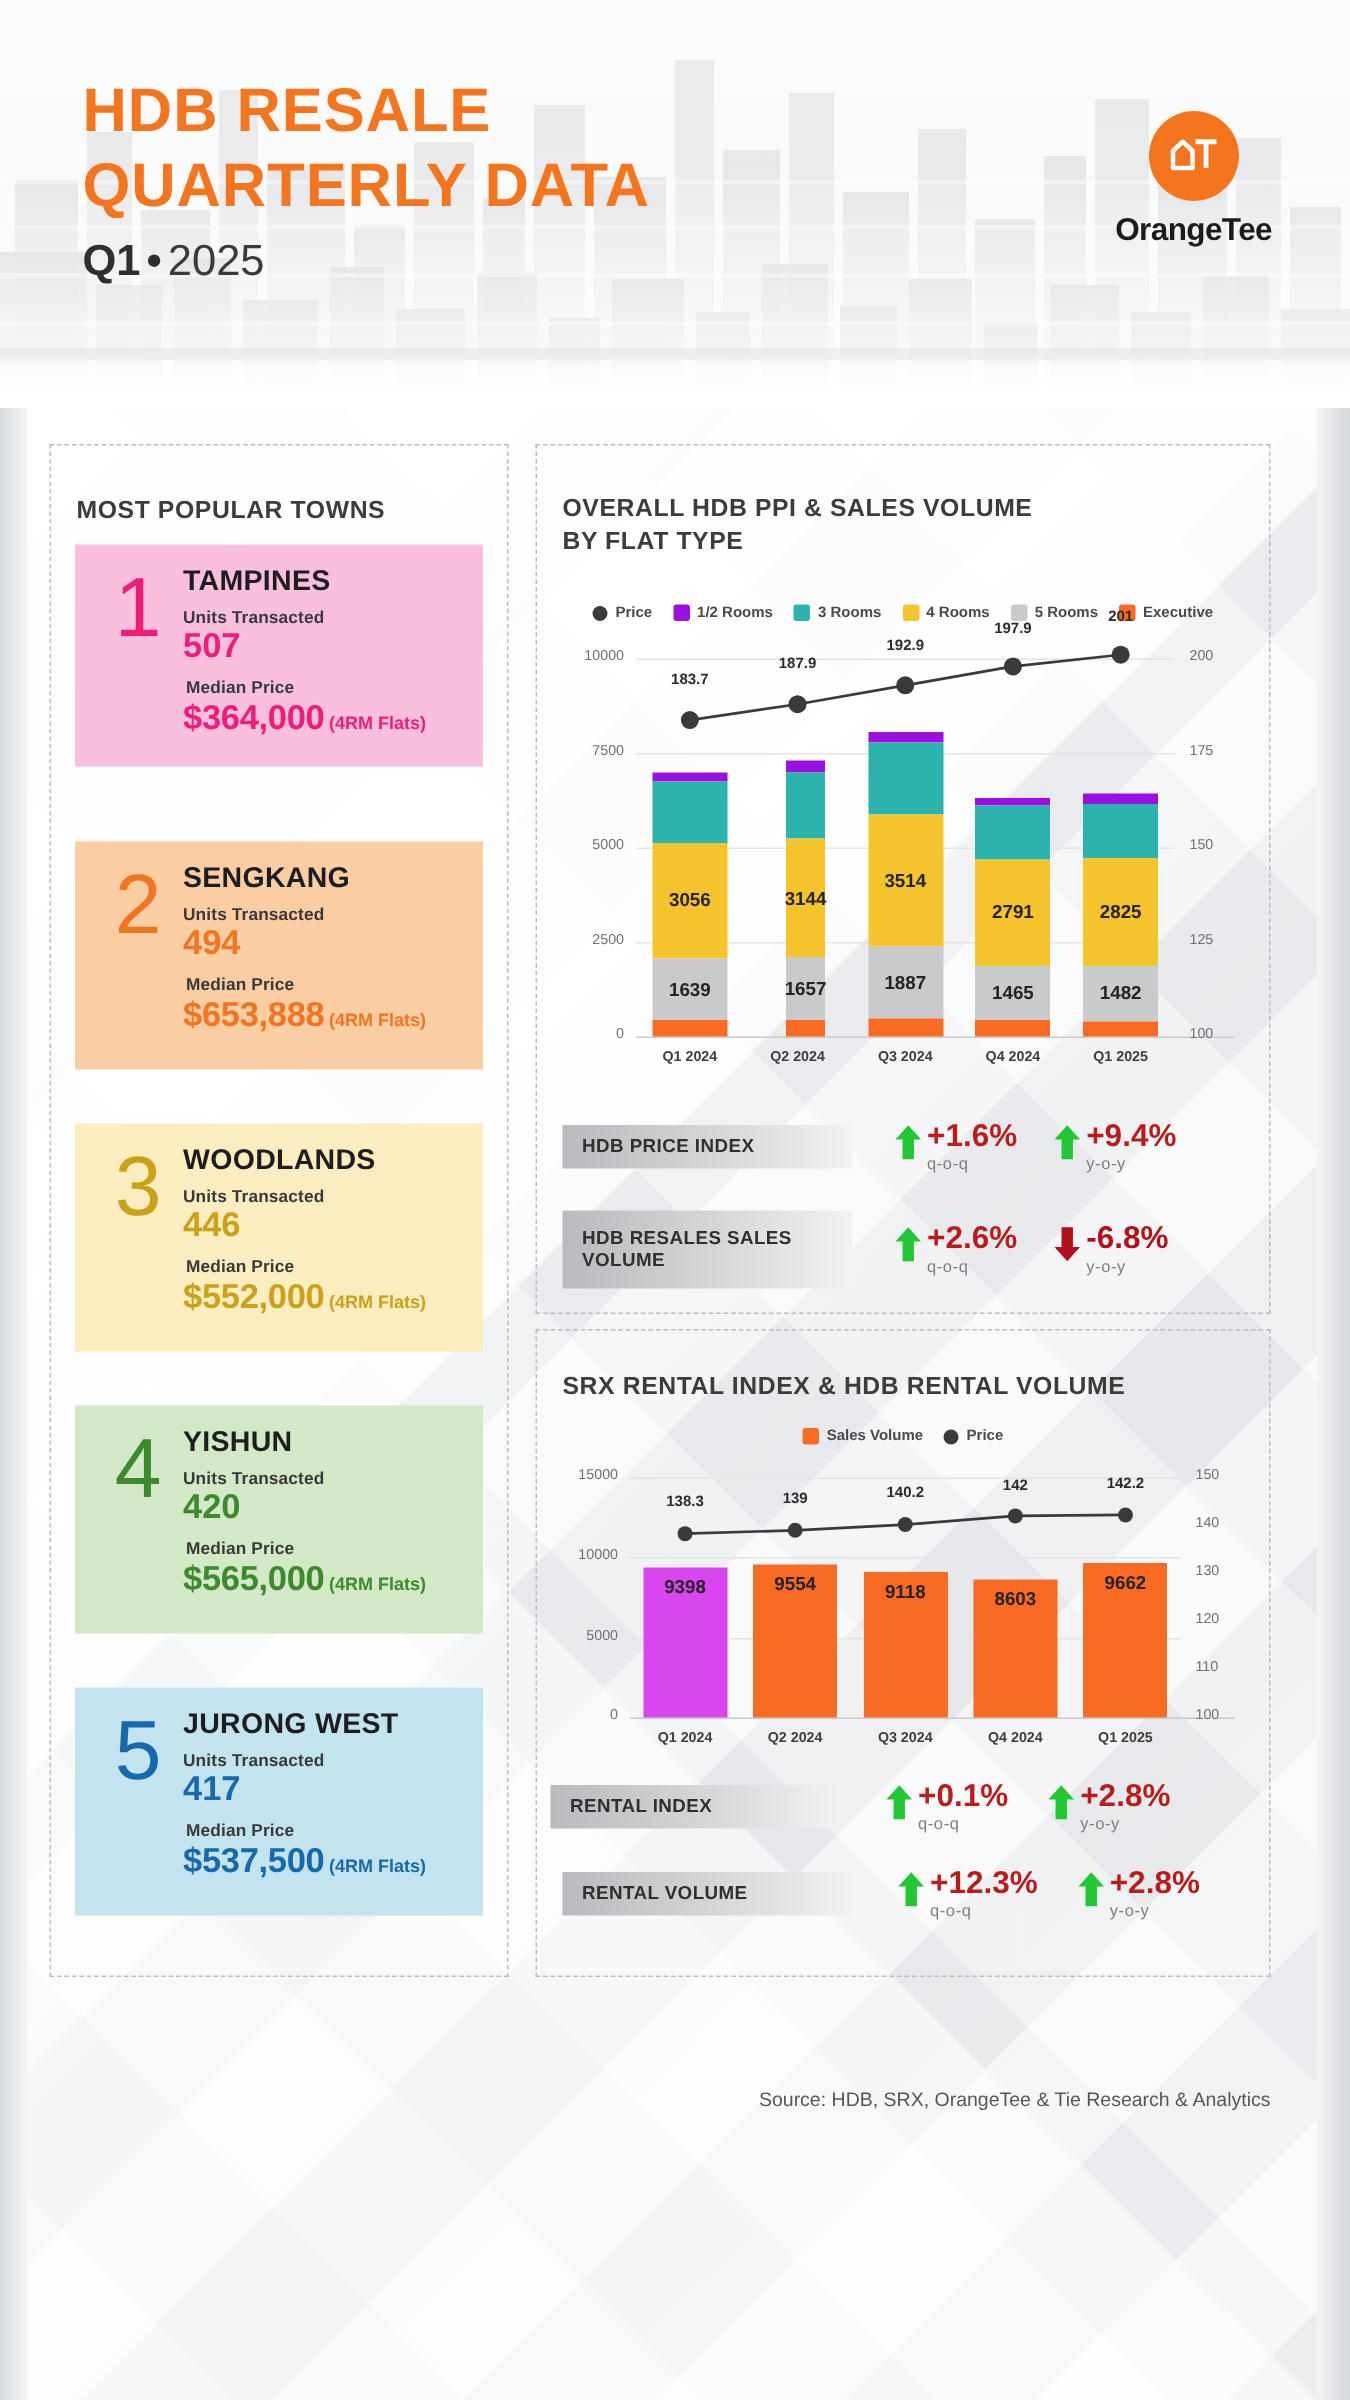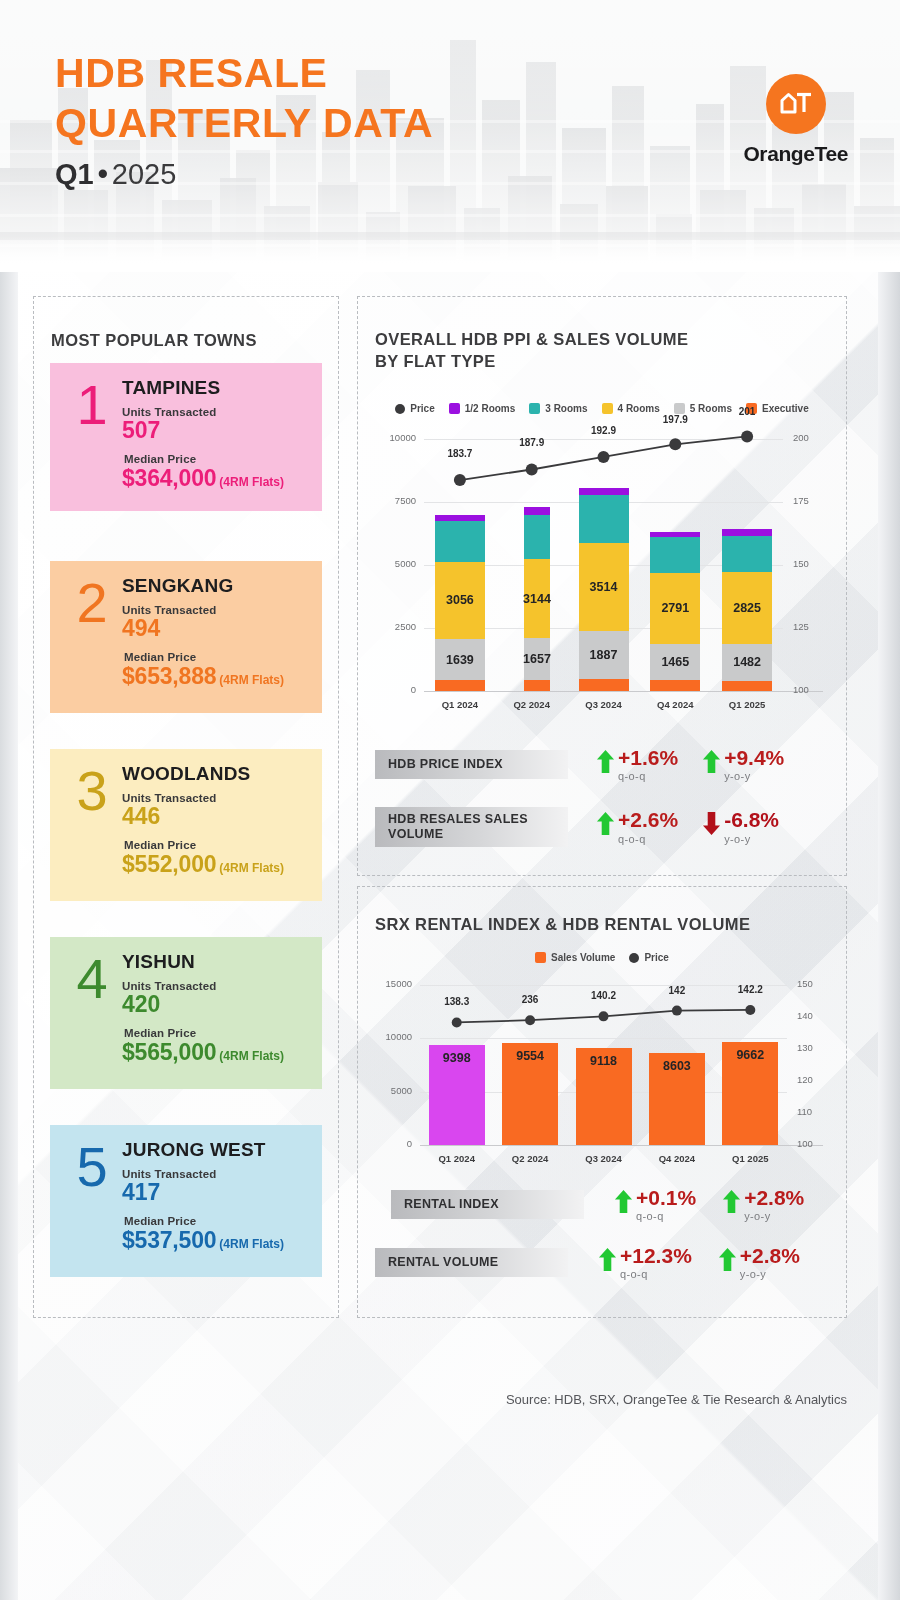--- a/index.html
+++ b/index.html
@@ -117,21 +117,21 @@
   .lineholder { position:absolute; inset:0; pointer-events:none; }
   .pt-lbl { position:absolute; font-size:10px; font-weight:800; color:#2c2c2e; text-align:center; }
 
   
   .stat-row { position:absolute; display:flex; align-items:center; }
   .stat-name {
     width:193px; height:29px; display:flex; align-items:center; padding-left:13px;
     background:linear-gradient(90deg,#b9babd 0%,#d6d7d9 55%,#f2f2f3 100%);
     font-size:12.5px; font-weight:800; color:#2f2f31; letter-spacing:.3px; line-height:1.18;
   }
-  .stat-name.two-line { height:40px; }
+  .stat-name.two-line { height:52px; }
   .stat-metric { display:flex; align-items:flex-start; }
   .arrow { width:19px; height:25px; flex:0 0 19px; margin-top:2px; }
   .metric-txt { margin-left:3px; }
   .metric-val { font-size:21px; font-weight:800; line-height:1.02; }
   .metric-per { font-size:11px; color:#7c7d80; font-weight:400; letter-spacing:.4px; margin-top:2px; }
   .up { color:#b91c1c; }
   .down { color:#b2101a; }
 
   .source {
     position:absolute; left:0; top:1392px; width:847px; text-align:right;
@@ -517,27 +517,27 @@
       <div class="xtick" style="left: 337.6px; top: 182px; width: 73.4px;">Q1 2025</div>
       <svg class="lineholder" width="455" height="200">
         <polyline points="80.7,51.43999999999997 154.10000000000002,49.19999999999999 227.5,45.360000000000014 300.90000000000003,39.599999999999994 374.3,38.960000000000036" fill="none" stroke="#3a3a3c" stroke-width="1.8"></polyline>
         <circle cx="80.7" cy="51.43999999999997" r="5" fill="#3a3a3c"></circle>
         <circle cx="154.10000000000002" cy="49.19999999999999" r="5" fill="#3a3a3c"></circle>
         <circle cx="227.5" cy="45.360000000000014" r="5" fill="#3a3a3c"></circle>
         <circle cx="300.90000000000003" cy="39.599999999999994" r="5" fill="#3a3a3c"></circle>
         <circle cx="374.3" cy="38.960000000000036" r="5" fill="#3a3a3c"></circle>
       </svg>
       <div class="pt-lbl" style="left: 50.7px; top: 25.44px; width: 60px;">138.3</div>
-      <div class="pt-lbl" style="left: 124.1px; top: 23.2px; width: 60px;">236</div>
+      <div class="pt-lbl" style="left: 124.1px; top: 23.2px; width: 60px;">139</div>
       <div class="pt-lbl" style="left: 197.5px; top: 19.36px; width: 60px;">140.2</div>
       <div class="pt-lbl" style="left: 270.9px; top: 13.6px; width: 60px;">142</div>
       <div class="pt-lbl" style="left: 344.3px; top: 12.96px; width: 60px;">142.2</div>
     </div>
   <div id="rent-stats">
-      <div class="stat-row" style="left: 33px; top: 300px;">
+      <div class="stat-row" style="left: 9px; top: 300px;">
         <div class="stat-name">RENTAL INDEX</div>
         <div class="stat-metric" style="margin-left:30px">
           <svg class="arrow" viewBox="0 0 20 26">
             <path d="M10 1 L19 11 H14 V25 H6 V11 H1 Z" fill="#22c833"></path>
           </svg>
           <div class="metric-txt">
             <div class="metric-val up">+0.1%</div>
             <div class="metric-per">q-o-q</div>
           </div>
         </div>

